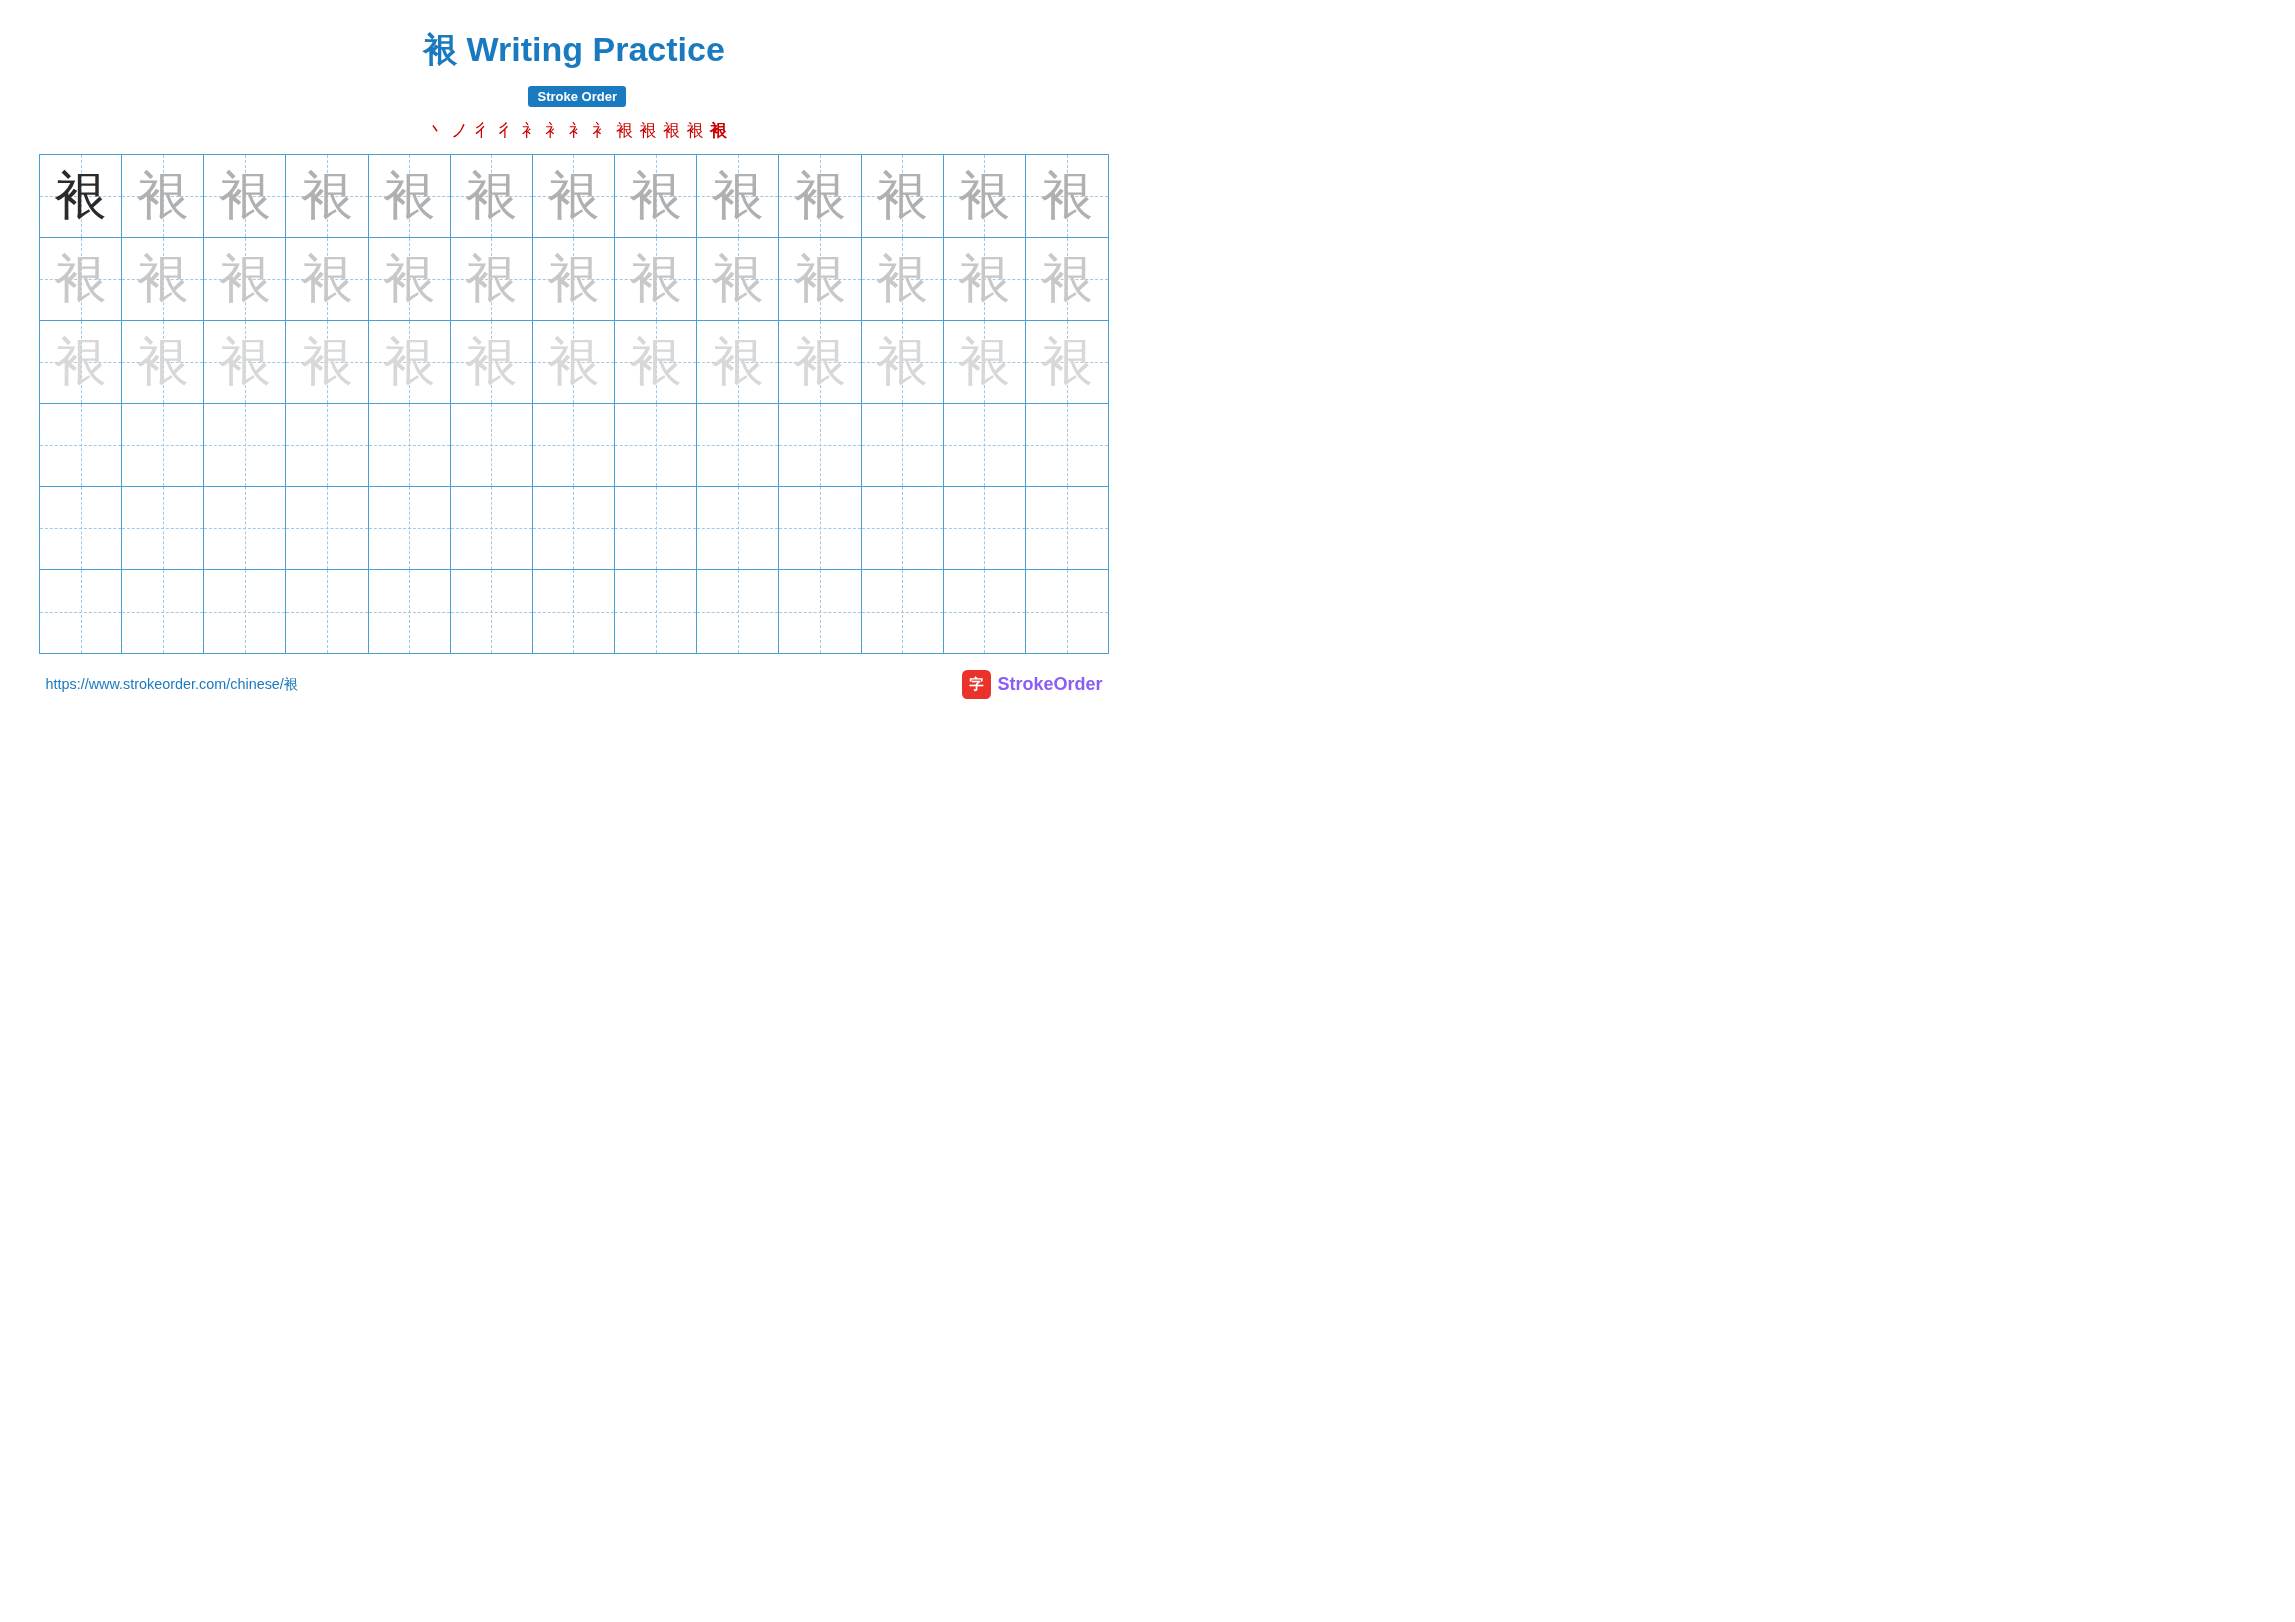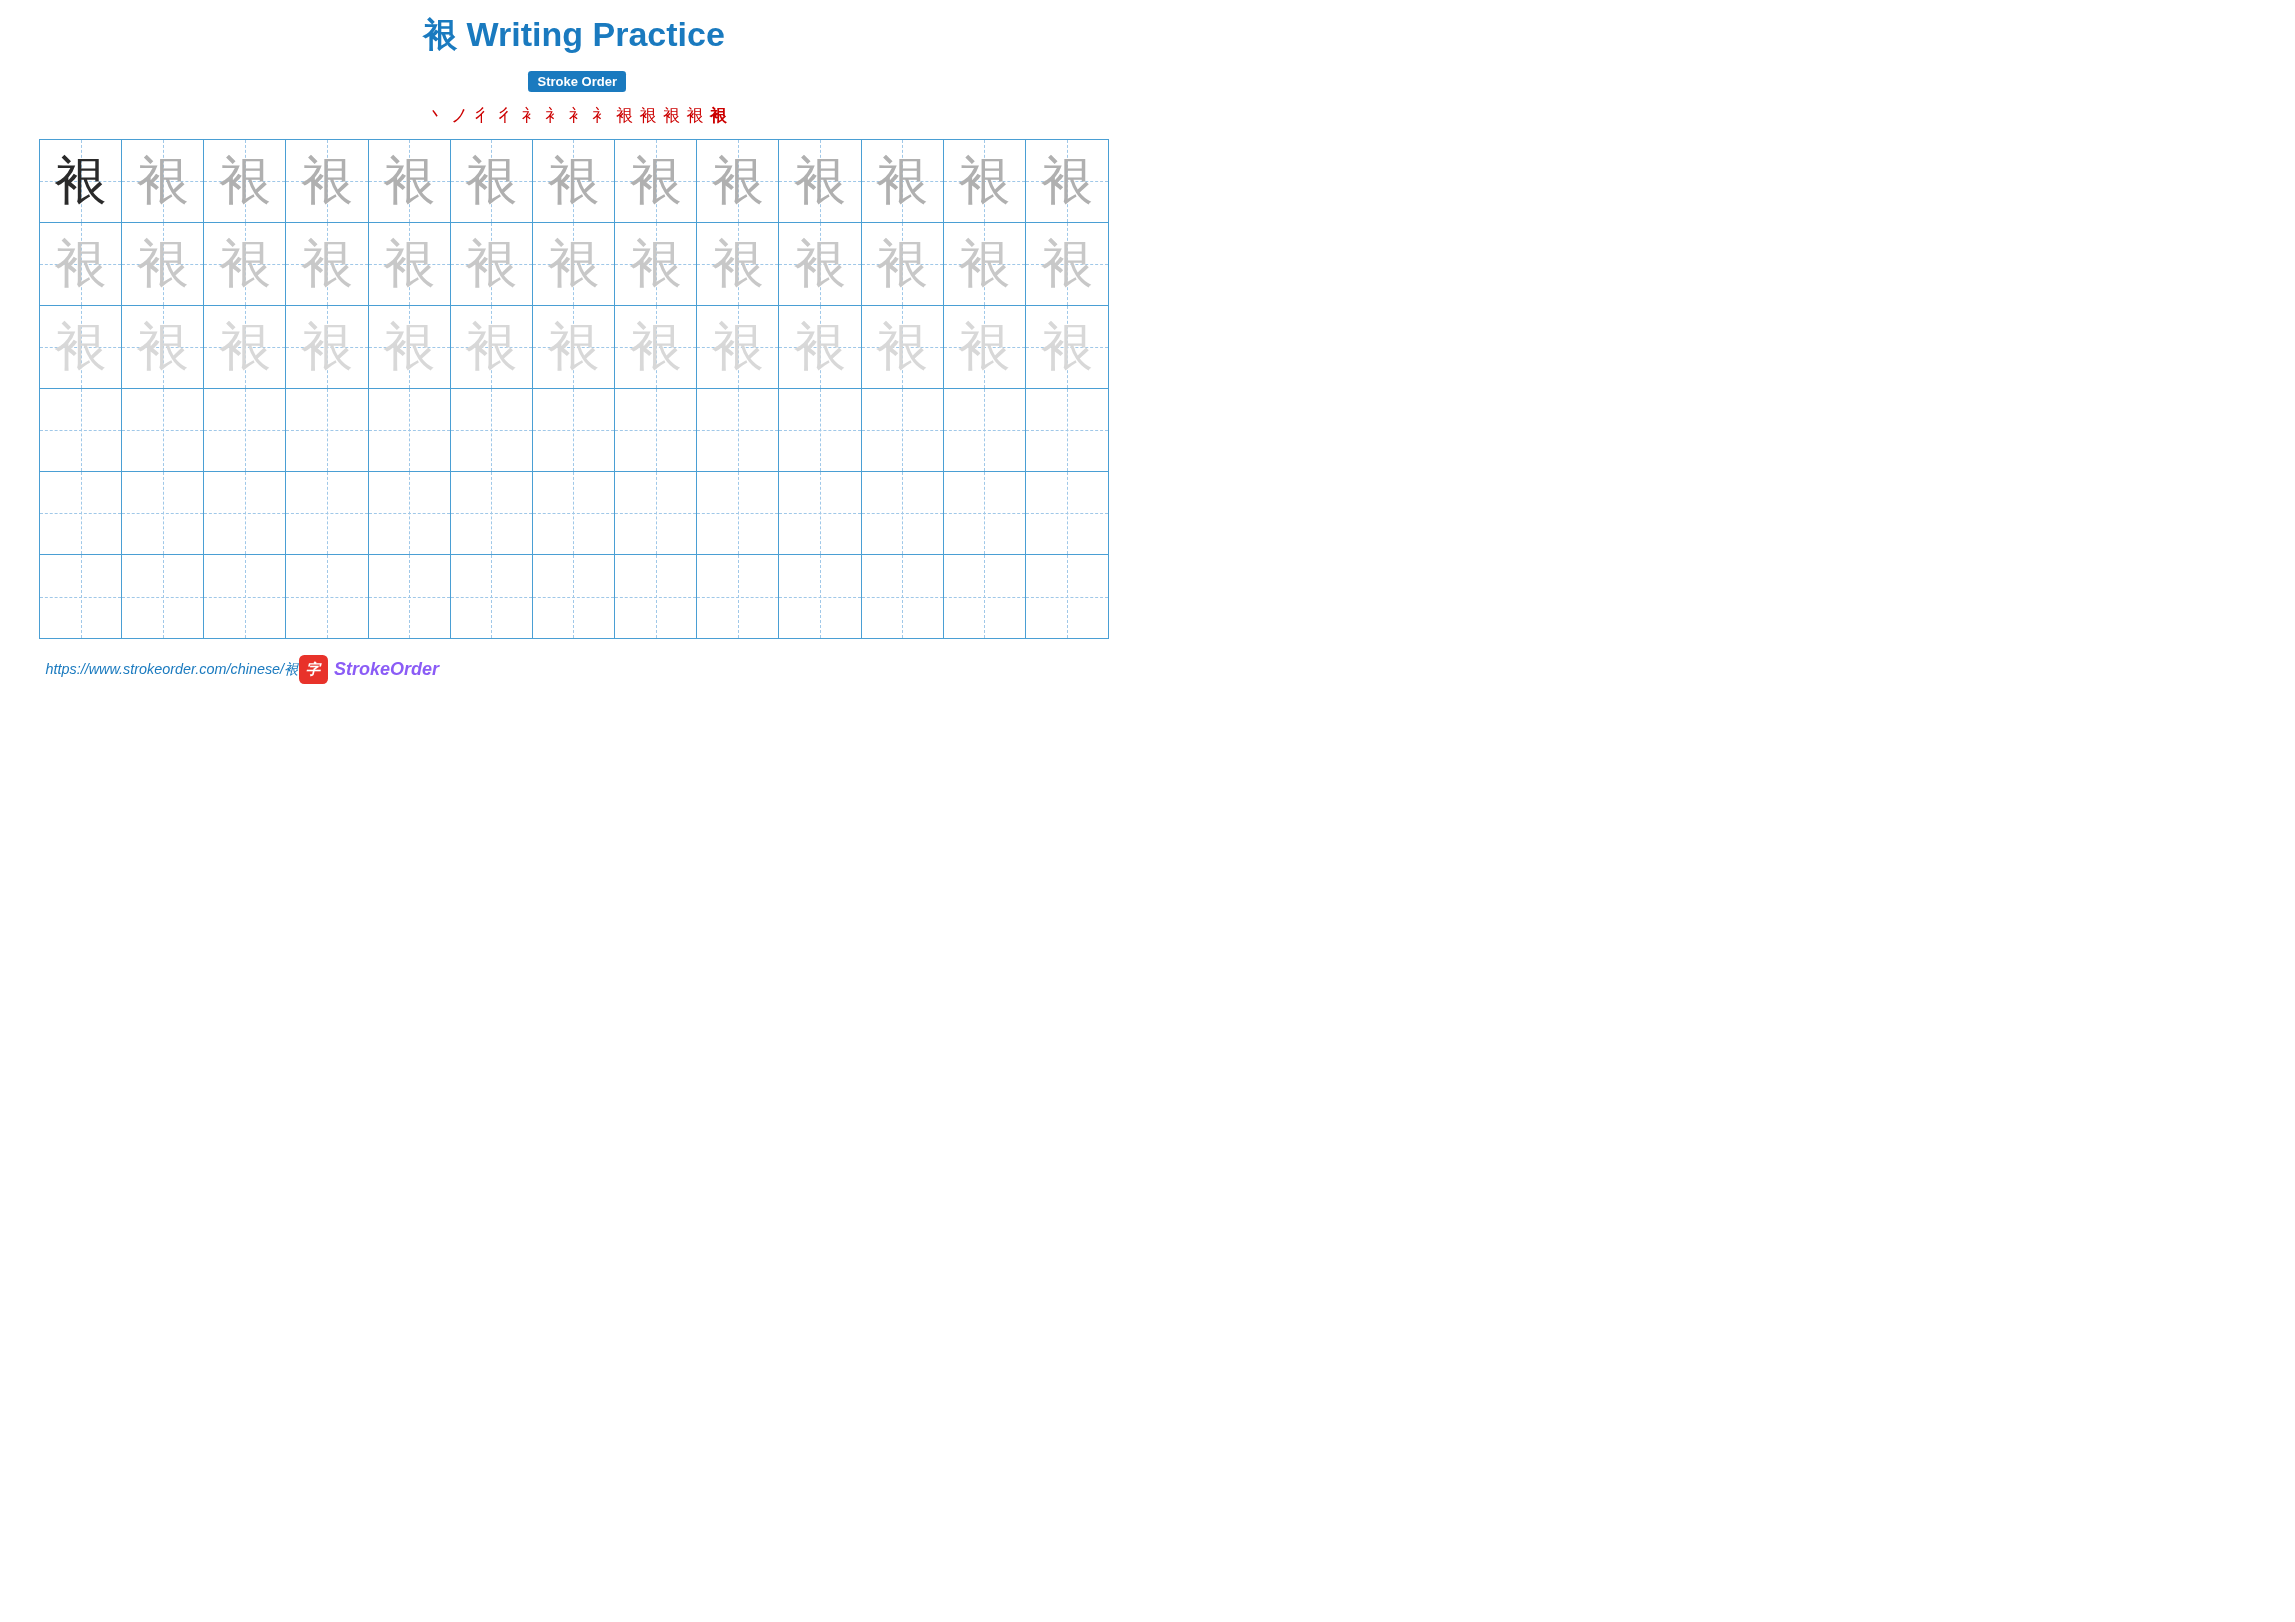--- a/index.html
+++ b/index.html
@@ -10,21 +10,21 @@
       height: 811px;
       position: relative;
       overflow: hidden;
     }
 
     .page {
       width: 1148px;
       height: 811px;
       background: #fff;
       position: relative;
-      padding: 5px 39px;
+      padding: 20px 39px;
     }
 
     
     .title-section {
       text-align: center;
       margin-bottom: 13px;
       margin-top: 6.5px;
     }
     .title-text {
       font-size: 34px;
@@ -126,24 +126,24 @@
     .char-light1 {
       color: #c8c8c8;
     }
     .char-light2 {
       color: #d8d8d8;
     }
 
     
     .footer {
       display: flex;
+      justify-content: space-between;
       align-items: center;
       margin-top: 16.4px;
       padding: 0 6.5px;
-      font-style: italic;
     }
     .footer-url {
       color: #1a7abf;
       font-size: 14.4px;
       text-decoration: none;
     }
     .footer-logo {
       display: flex;
       align-items: center;
       gap: 6.5px;

